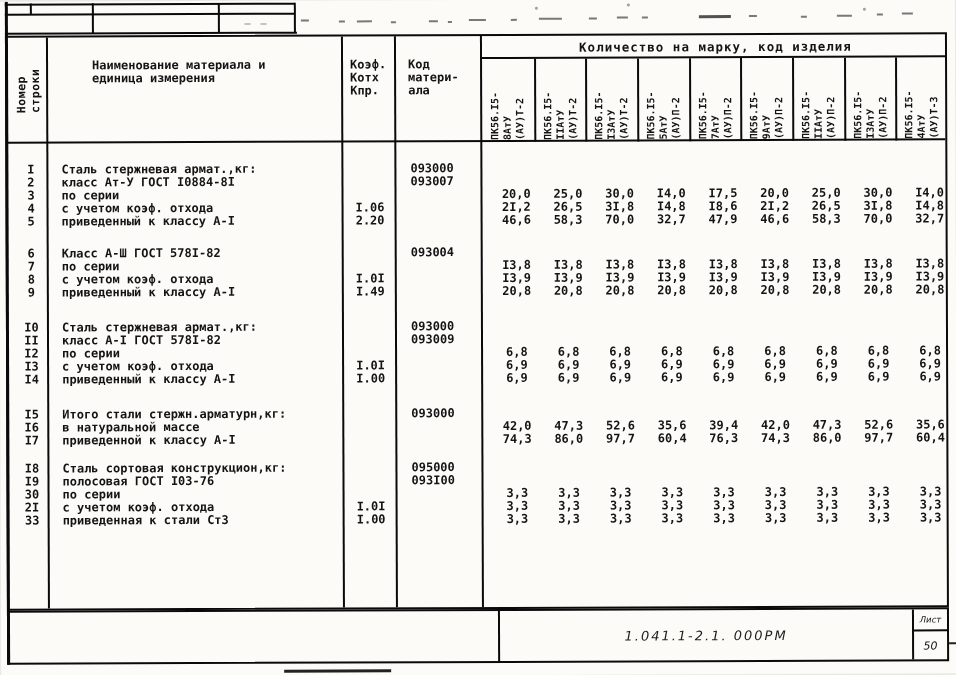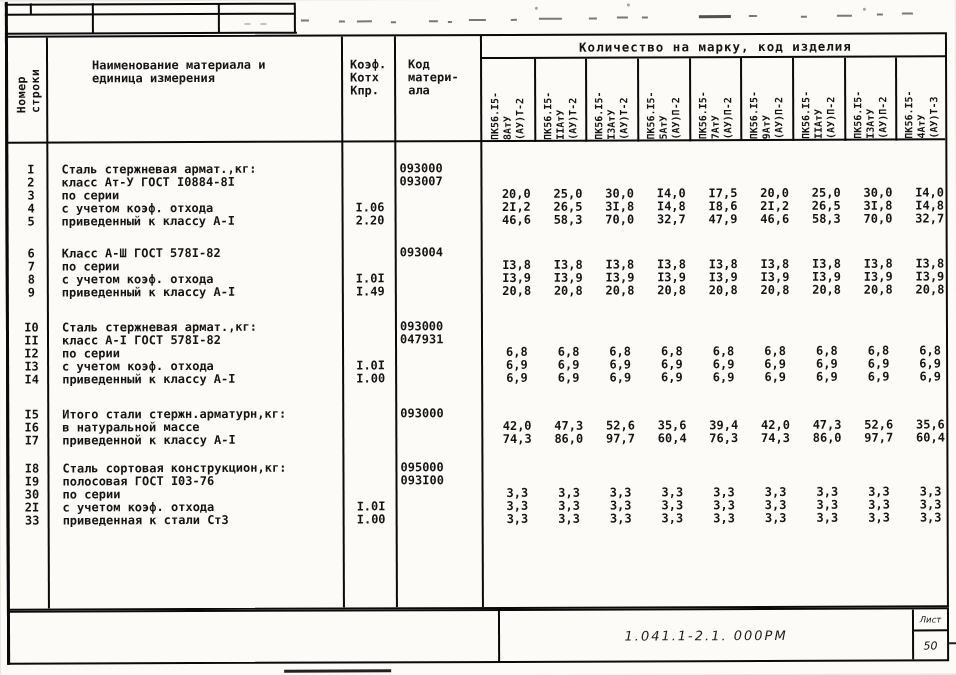--- a/index.html
+++ b/index.html
@@ -40,21 +40,21 @@
   .vtext.big{font-size:11.5px;line-height:14px;letter-spacing:.5px;}
   .vtext.small{font-size:10px;line-height:12.5px;}
   
   .tbody{position:absolute;left:0;top:106px;width:942px;height:469px;
     padding-top:20px;box-sizing:border-box;overflow:hidden;}
   .brow{display:flex;height:13px;font-size:12px;line-height:13px;font-weight:bold;}
   .c{flex:0 0 auto;box-sizing:border-box;white-space:nowrap;overflow:visible;}
   .c.num{width:41px;text-align:center;padding-left:6px;}
   .c.name{width:295px;padding-left:13px;}
   .c.koef{width:53px;text-align:center;}
-  .c.code{width:94px;padding-left:3px;}
+  .c.code{width:94px;padding-left:14px;}
   .c.val{width:51.89px;text-align:center;}
   
   .footer{position:absolute;left:6px;top:609px;width:942px;height:54px;
     border:2px solid #0a0a0a;box-sizing:border-box;}
   .tblock{position:absolute;left:489px;top:0;bottom:0;right:0;
     border-left:2px solid #0a0a0a;}
   .docnum{position:absolute;left:0;top:0;bottom:0;right:35px;display:flex;
     align-items:center;justify-content:center;
     font-family:"DejaVu Sans","Liberation Sans",sans-serif;
     font-style:italic;font-size:13px;letter-spacing:2px;color:#1c1c1c;}
@@ -333,21 +333,21 @@
           <div class="c val" style="width: 51.6667px;"></div>
           <div class="c val" style="width: 51.6667px;"></div>
           <div class="c val" style="width: 51.6667px;"></div>
           <div class="c val" style="width: 51.6667px;"></div>
           <div class="c val" style="width: 51.6667px;"></div>
         </div>
         <div class="brow">
           <div class="c num">II</div>
           <div class="c name">класс А-I ГОСТ 578I-82</div>
           <div class="c koef"></div>
-          <div class="c code">047931</div>
+          <div class="c code">093009</div>
           <div class="c val" style="width: 51.6667px;"></div>
           <div class="c val" style="width: 51.6667px;"></div>
           <div class="c val" style="width: 51.6667px;"></div>
           <div class="c val" style="width: 51.6667px;"></div>
           <div class="c val" style="width: 51.6667px;"></div>
           <div class="c val" style="width: 51.6667px;"></div>
           <div class="c val" style="width: 51.6667px;"></div>
           <div class="c val" style="width: 51.6667px;"></div>
           <div class="c val" style="width: 51.6667px;"></div>
         </div>

